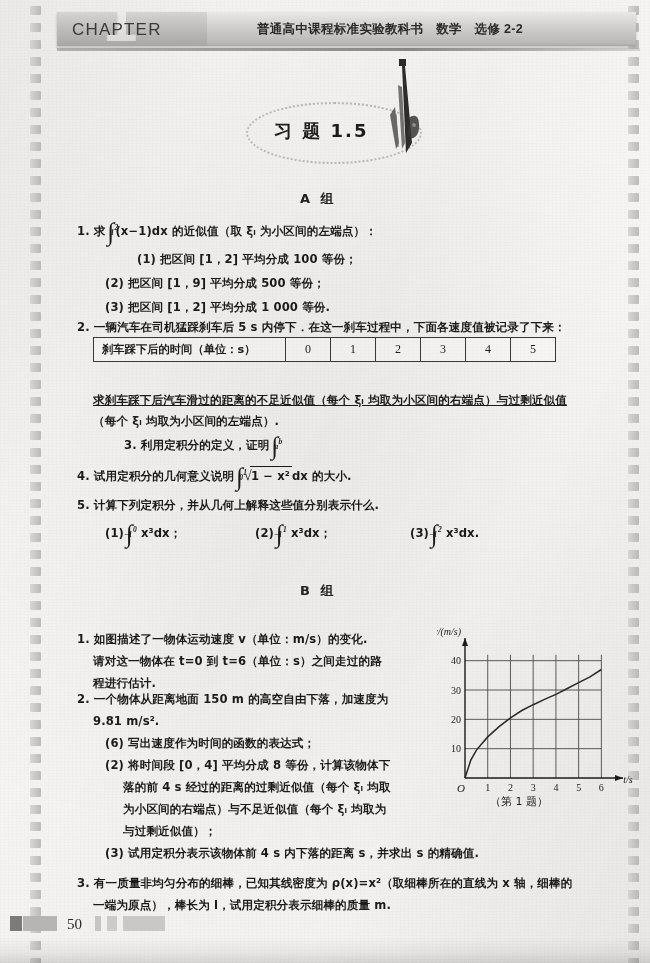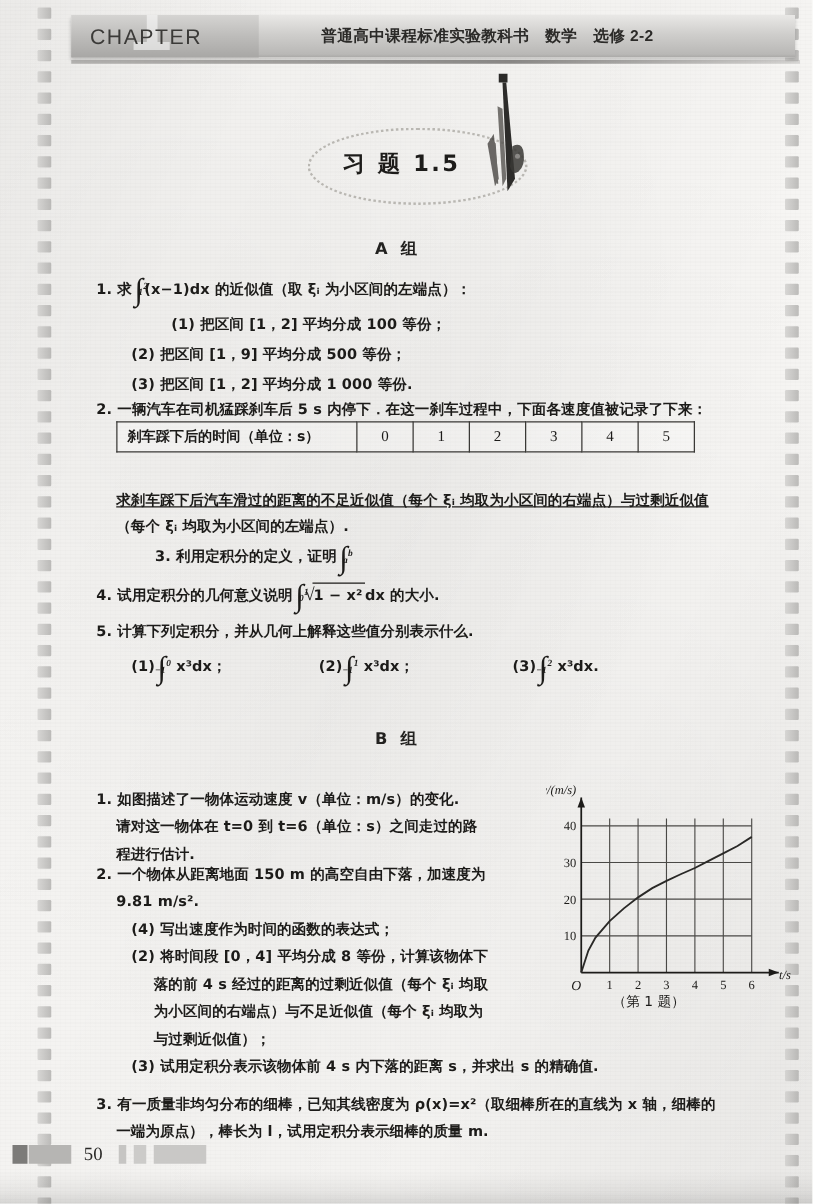--- a/index.html
+++ b/index.html
@@ -429,21 +429,21 @@
 </div>
 
 <div class="group-head group-b">B 组</div>
 
 <div class="ptext bold" style="left:77px; top:630px;">1. 如图描述了一物体运动速度 v（单位：m/s）的变化.</div>
 <div class="ptext bold" style="left:93px; top:652px;">请对这一物体在 t=0 到 t=6（单位：s）之间走过的路</div>
 <div class="ptext bold" style="left:93px; top:674px;">程进行估计.</div>
 
 <div class="ptext bold" style="left:77px; top:690px;">2. 一个物体从距离地面 150 m 的高空自由下落，加速度为</div>
 <div class="ptext bold" style="left:93px; top:712px;">9.81 m/s².</div>
-<div class="ptext bold" style="left:105px; top:734px;">(4) 写出速度作为时间的函数的表达式；</div>
+<div class="ptext bold" style="left:105px; top:734px;">(6) 写出速度作为时间的函数的表达式；</div>
 <div class="ptext bold" style="left:105px; top:756px;">(2) 将时间段 [0，4] 平均分成 8 等份，计算该物体下</div>
 <div class="ptext bold" style="left:123px; top:778px;">落的前 4 s 经过的距离的过剩近似值（每个 ξᵢ 均取</div>
 <div class="ptext bold" style="left:123px; top:800px;">为小区间的右端点）与不足近似值（每个 ξᵢ 均取为</div>
 <div class="ptext bold" style="left:123px; top:822px;">与过剩近似值）；</div>
 <div class="ptext bold" style="left:105px; top:844px;">(3) 试用定积分表示该物体前 4 s 内下落的距离 s，并求出 s 的精确值.</div>
 
 <div class="ptext bold" style="left:77px; top:874px;">3. 有一质量非均匀分布的细棒，已知其线密度为 ρ(x)=x²（取细棒所在的直线为 x 轴，细棒的</div>
 <div class="ptext bold" style="left:93px; top:896px;">一端为原点），棒长为 l，试用定积分表示细棒的质量 m.</div>
 
 <svg class="graph" width="200" height="175" viewBox="0 0 200 175">

